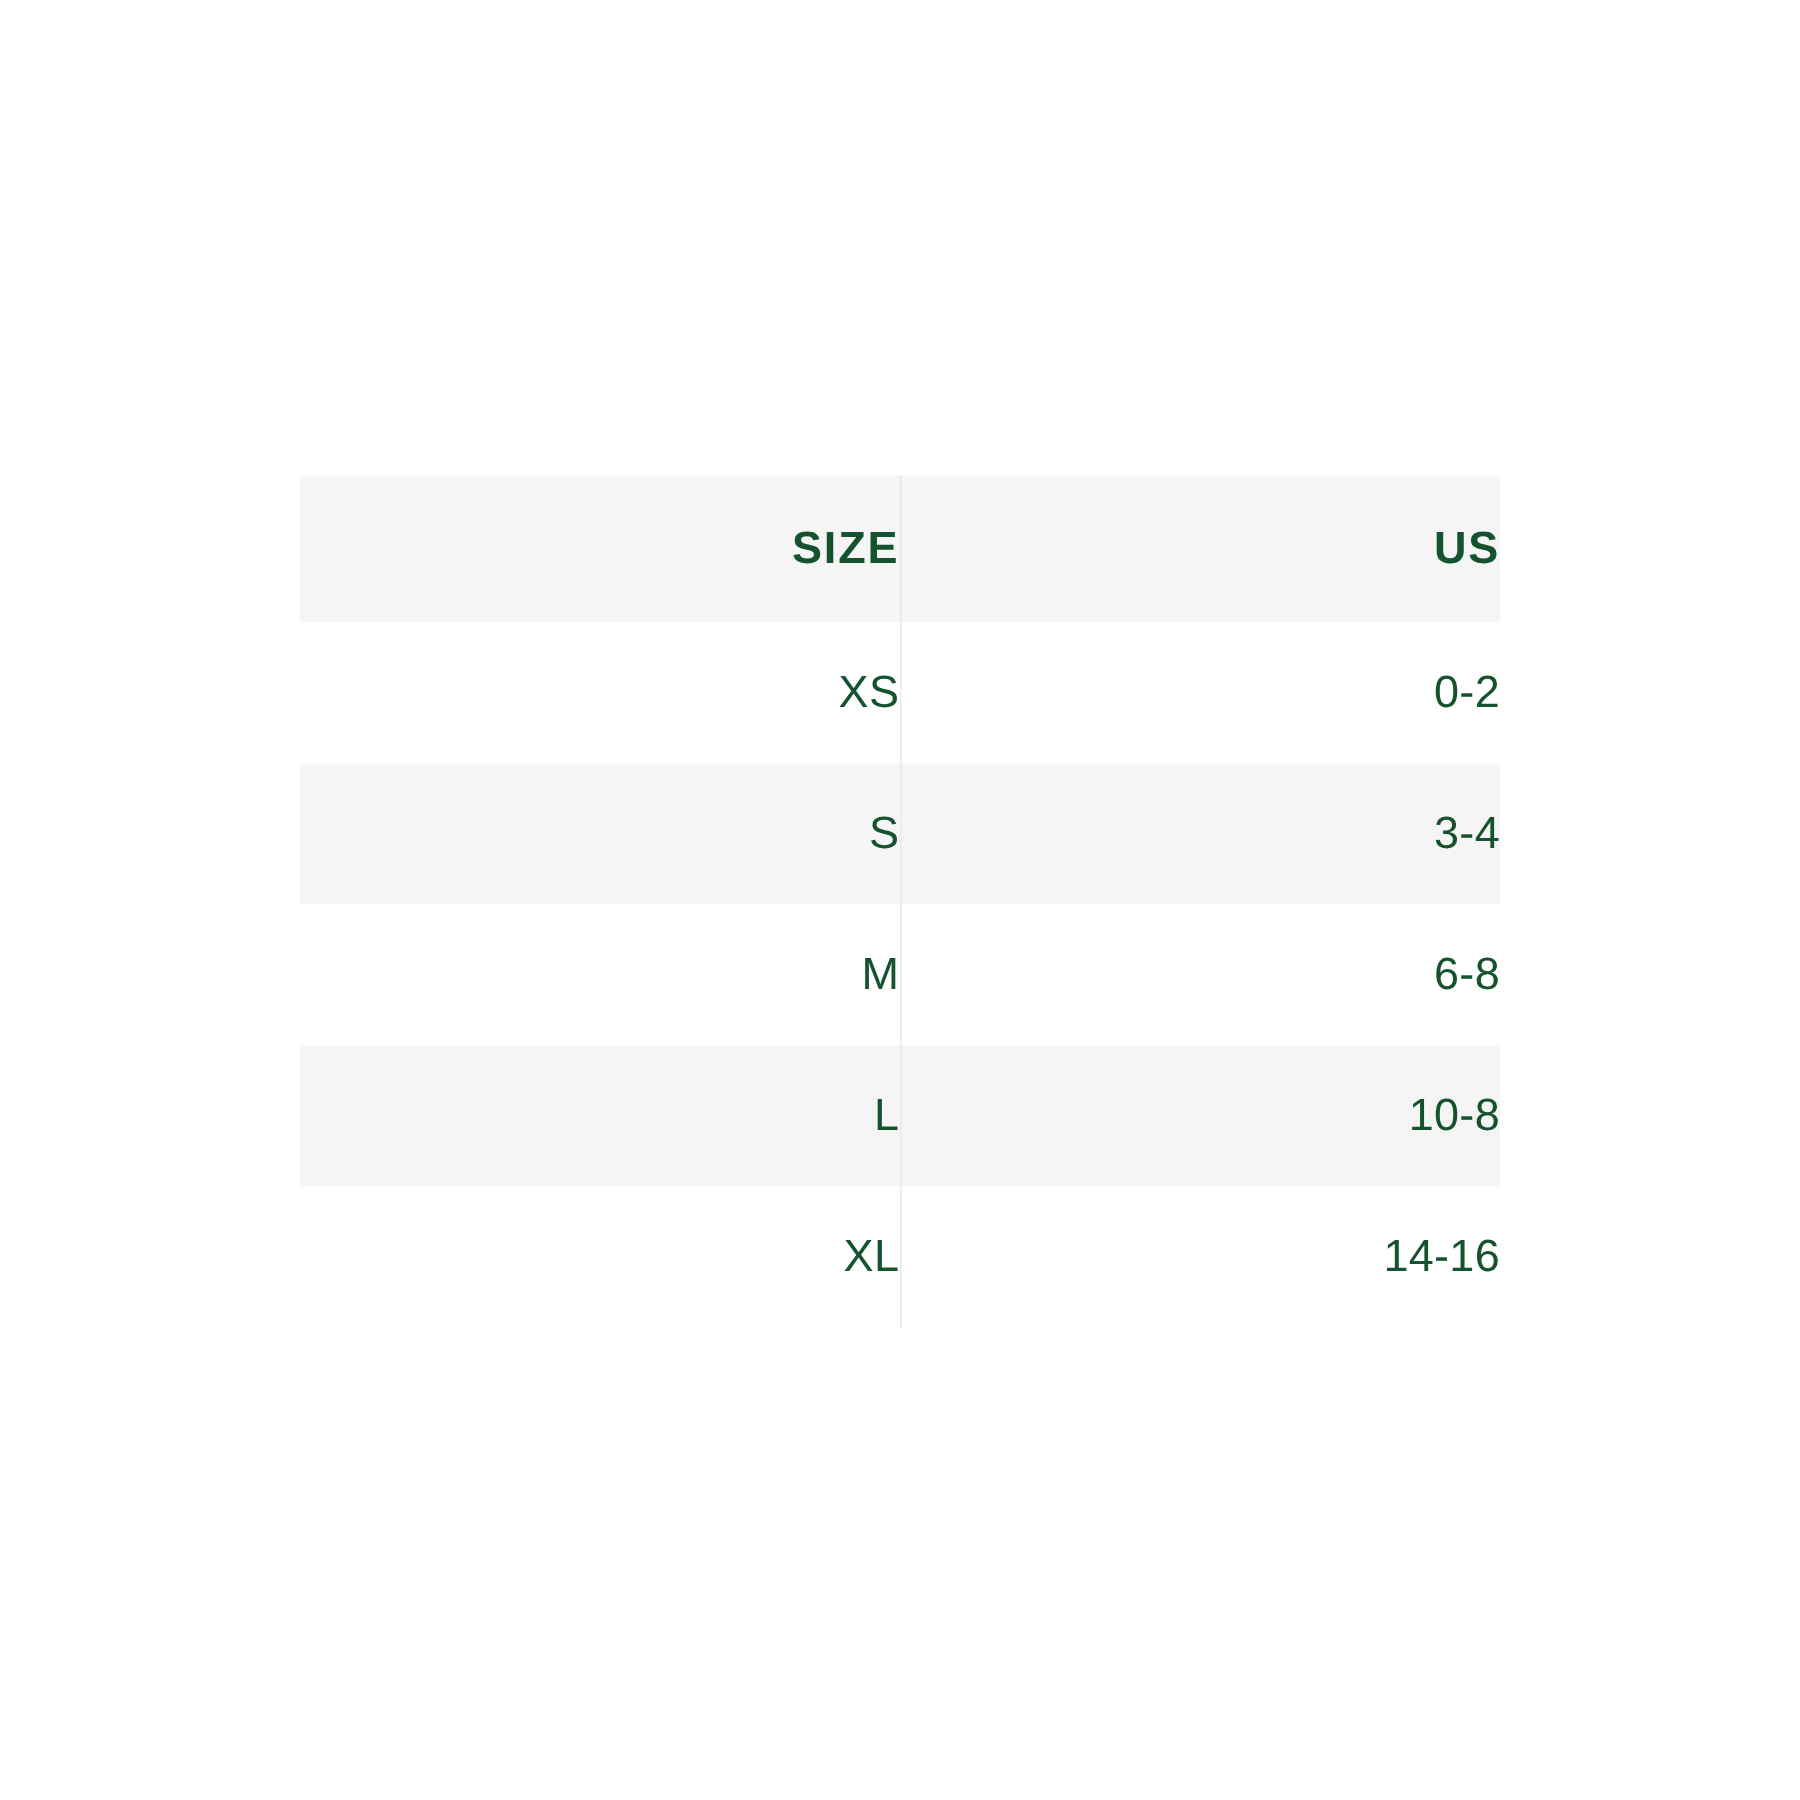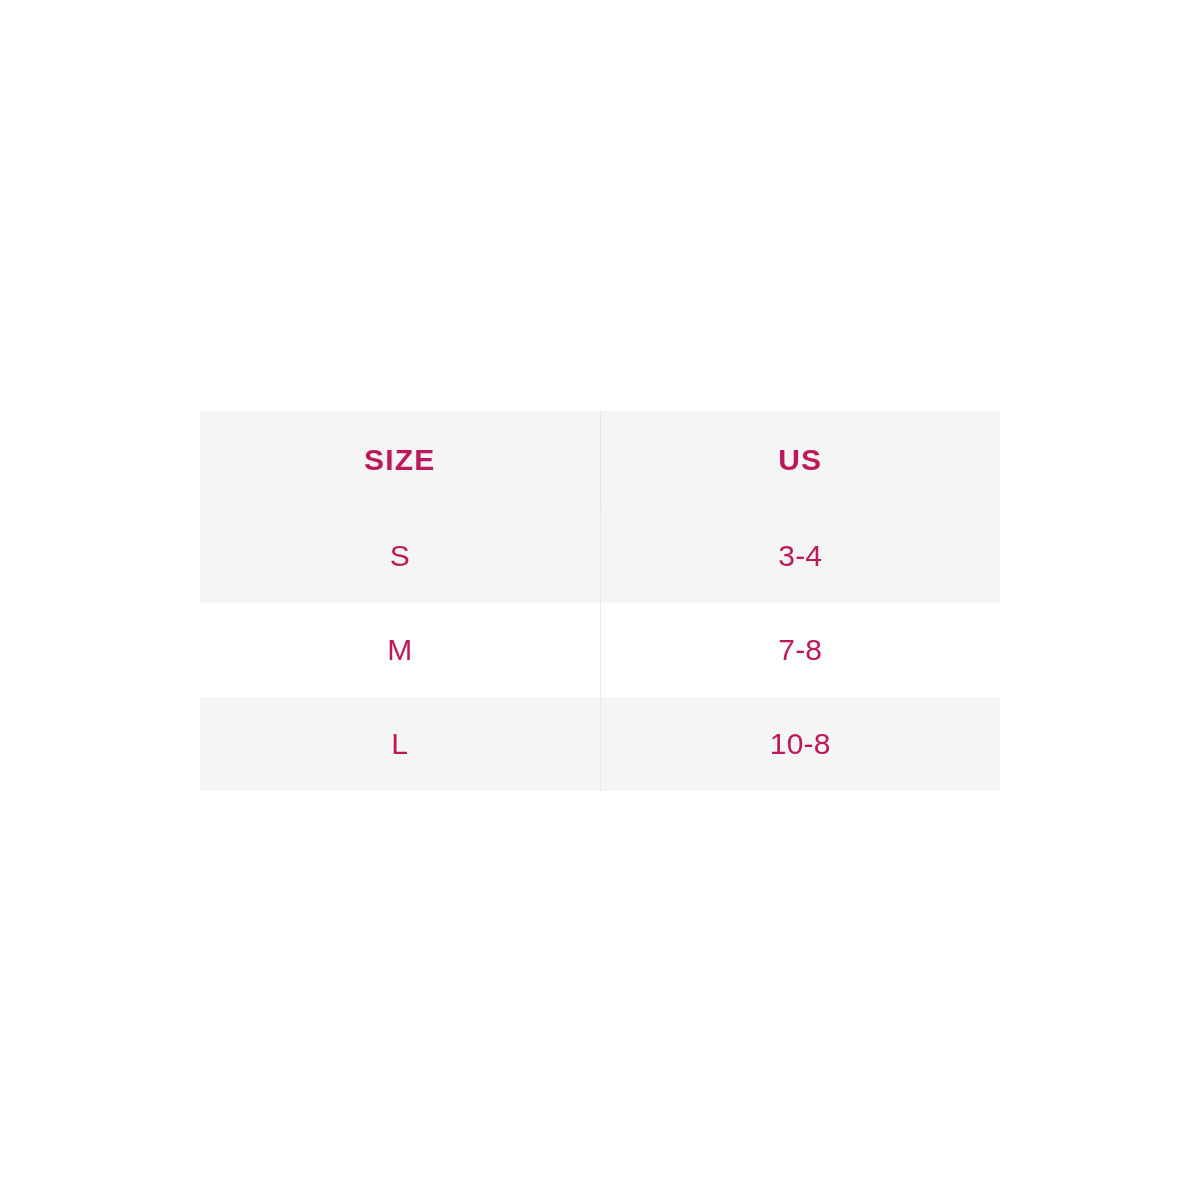--- a/index.html
+++ b/index.html
@@ -26,27 +26,27 @@
     width: 800px;
     border-collapse: collapse;
     table-layout: fixed;
     margin-top: 2px;
   }
   .size-table col.col-size { width: 400px; }
   .size-table col.col-us { width: 400px; }
 
   .size-table th,
   .size-table td {
-    text-align: center;
+    text-align: right;
     vertical-align: middle;
     padding: 0;
     height: 94px;
     font-size: 30px;
     font-weight: 400;
-    color: #be185d;
+    color: #14532d;
     letter-spacing: 0.2px;
   }
   .size-table thead th {
     height: 98px;
     font-size: 30px;
     font-weight: 700;
     letter-spacing: 1.2px;
     background: #f5f5f5;
   }
   .size-table thead th.th-size {
@@ -71,27 +71,35 @@
       <col class="col-size">
       <col class="col-us">
     </colgroup>
     <thead>
       <tr>
         <th class="th-size">SIZE</th>
         <th class="th-us">US</th>
       </tr>
     </thead>
     <tbody>
+      <tr class="plain">
+        <td class="cell-size">XS</td>
+        <td class="cell-us">0-2</td>
+      </tr>
       <tr class="shaded">
         <td class="cell-size">S</td>
         <td class="cell-us">3-4</td>
       </tr>
       <tr class="plain">
         <td class="cell-size">M</td>
-        <td class="cell-us">7-8</td>
+        <td class="cell-us">6-8</td>
       </tr>
       <tr class="shaded">
         <td class="cell-size">L</td>
         <td class="cell-us">10-8</td>
+      </tr>
+      <tr class="plain">
+        <td class="cell-size">XL</td>
+        <td class="cell-us">14-16</td>
       </tr>
     </tbody>
   </table>
 </div>
 
 </body></html>

